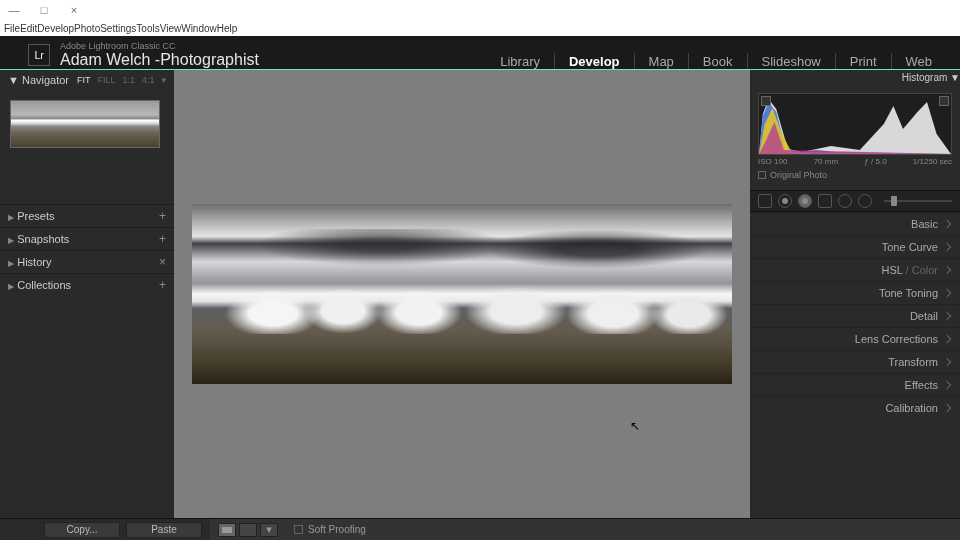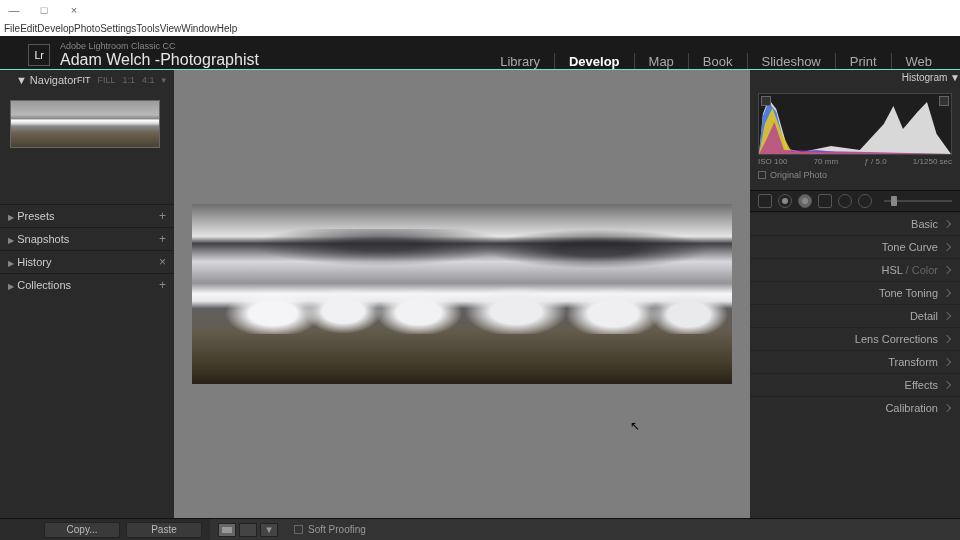--- a/index.html
+++ b/index.html
@@ -32,21 +32,21 @@
 
 .panel { background:#2a2a2a; display:flex; flex-direction:column; }
 .panel-left { width:174px; }
 .panel-right { width:210px; }
 .canvas { flex:1; background:#7e7e7e; display:flex; align-items:center; justify-content:center; position:relative; }
 
 
 .sect { display:flex; align-items:center; justify-content:space-between; padding:4px 8px; color:#ccc; font-size:11px; cursor:pointer; border-top:1px solid #1e1e1e; }
 .sect .tri { font-size:8px; color:#888; }
 .sect .plus { color:#888; font-size:12px; }
-.nav-head { display:flex; justify-content:flex-end; align-items:center; padding:4px 8px; }
+.nav-head { display:flex; justify-content:space-between; align-items:center; padding:4px 8px; }
 .nav-title { color:#ccc; }
 .nav-zoom { display:flex; gap:7px; font-size:9px; color:#666; }
 .nav-zoom span { cursor:pointer; }
 .nav-zoom .active { color:#ddd; }
 
 
 .thumb-wrap { padding:10px 10px 6px 10px; }
 .thumb { width:150px; height:48px; border:1px solid #666; background:linear-gradient(#9a9a9a 0%,#b8b8b8 30%,#8a8a8a 38%,#fff 42%,#e0e0e0 48%,#888 55%,#6a6050 70%,#4a4230 100%); }
 
 .spacer-left { flex:1; }

